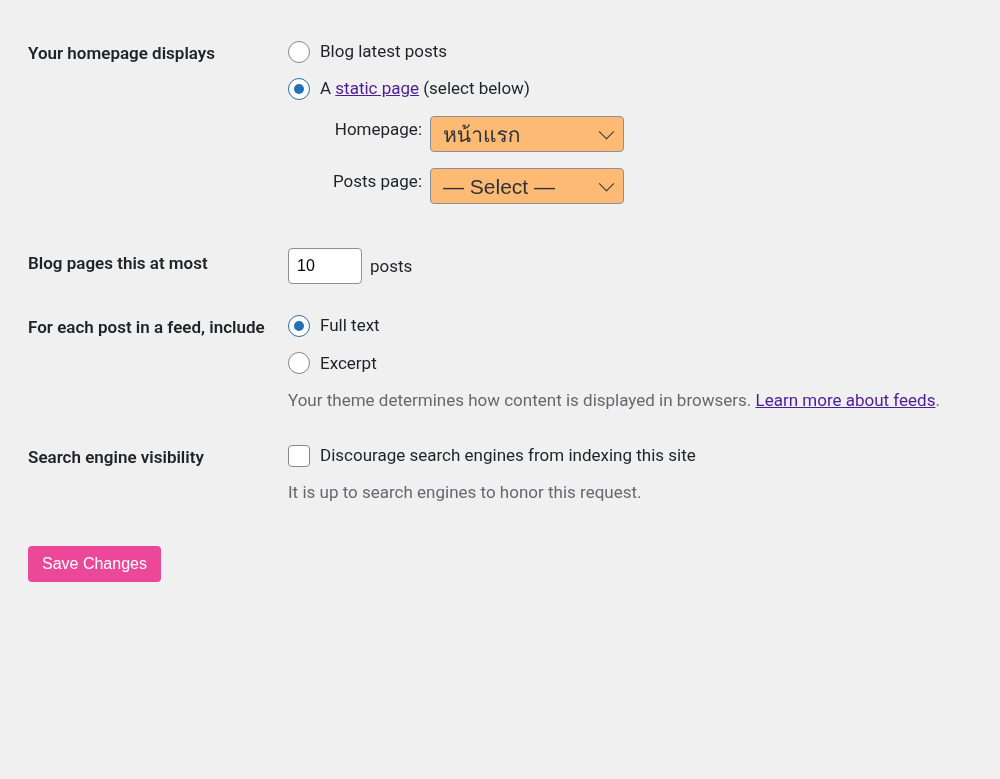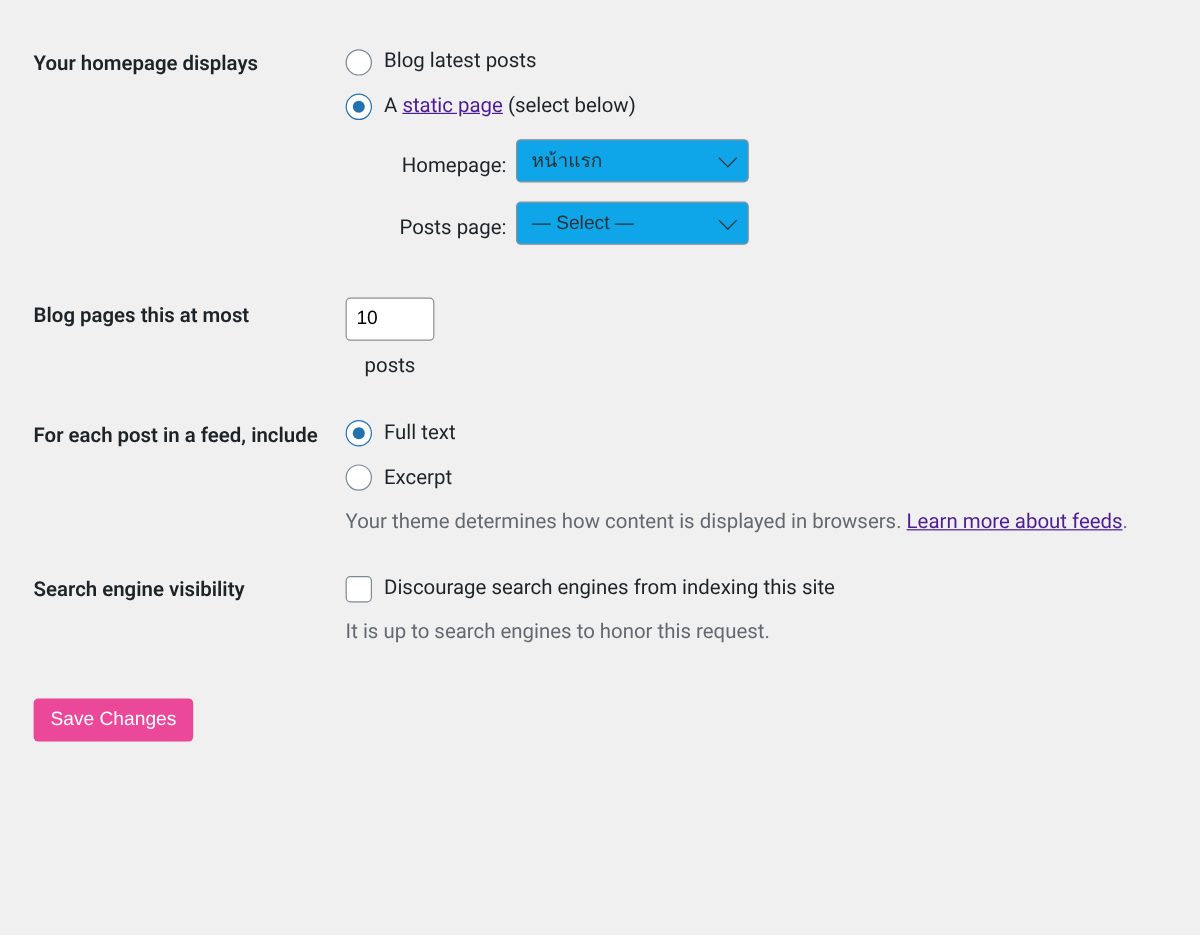--- a/index.html
+++ b/index.html
@@ -9,27 +9,27 @@
     .form-table { width: 100%; border-collapse: collapse; }
     .form-table th { text-align: left; font-weight: 600; font-size: 17px; vertical-align: top; padding: 18px 10px 18px 0; width: 260px; line-height: 1.4; }
     .form-table td { vertical-align: top; padding: 14px 0; font-size: 17px; line-height: 1.6; }
     .radio-group label, .check-group label { display: flex; align-items: center; gap: 10px; margin-bottom: 10px; font-size: 17px; cursor: pointer; }
     input[type="radio"], input[type="checkbox"] { appearance: none; width: 22px; height: 22px; border: 1px solid #7e8993; background: #fff; cursor: pointer; display: inline-flex; align-items: center; justify-content: center; flex-shrink: 0; }
     input[type="radio"] { border-radius: 50%; }
     input[type="checkbox"] { border-radius: 4px; }
     input[type="radio"]:checked { border-color: #2271b1; }
     input[type="radio"]:checked::after { content: ""; width: 10px; height: 10px; background: #2271b1; border-radius: 50%; display: block; }
     .subfields { margin-left: 32px; margin-top: 14px; }
-    .subrow { display: flex; align-items: flex-end; margin-bottom: 16px; }
+    .subrow { display: flex; align-items: flex-start; margin-bottom: 16px; }
     .sublabel { width: 102px; text-align: right; margin-right: 8px; font-size: 17px; }
     .select-wrap { position: relative; display: inline-block; }
-    select { appearance: none; background: #0ea5e9; border: 1px solid #8c8f94; border-radius: 4px; padding: 6px 36px 6px 12px; font-size: 16px; min-width: 194px; height: 36px; cursor: pointer; color: #2c3338; }
+    select { appearance: none; background: #fdba74; border: 1px solid #8c8f94; border-radius: 4px; padding: 6px 36px 6px 12px; font-size: 21px; min-width: 194px; height: 36px; cursor: pointer; color: #2c3338; }
     .select-wrap::after { content: ""; position: absolute; right: 12px; top: 50%; width: 10px; height: 10px; border-left: 1px solid #333; border-bottom: 1px solid #333; transform: translateY(-70%) rotate(-45deg); pointer-events: none; }
     input[type="number"] { background: #fff; border: 1px solid #8c8f94; border-radius: 4px; padding: 4px 8px; font-size: 16px; width: 74px; height: 36px; text-align: left; }
-    .inline-row { display: inline-flex; align-items: center; gap: 8px; flex-direction: column; }
+    .inline-row { display: inline-flex; align-items: center; gap: 8px; }
     a { color: #4c1d95; text-decoration: underline; cursor: pointer; }
     .description { color: #646970; font-size: 17px; margin-top: 10px; }
     .submit-row { margin-top: 26px; }
     .button-primary { background: #ec4899; color: #fff; border: none; border-radius: 4px; padding: 9px 14px; font-size: 16px; cursor: pointer; }
   </style>
 </head>
 <body>
 
 <div class="container">
 

